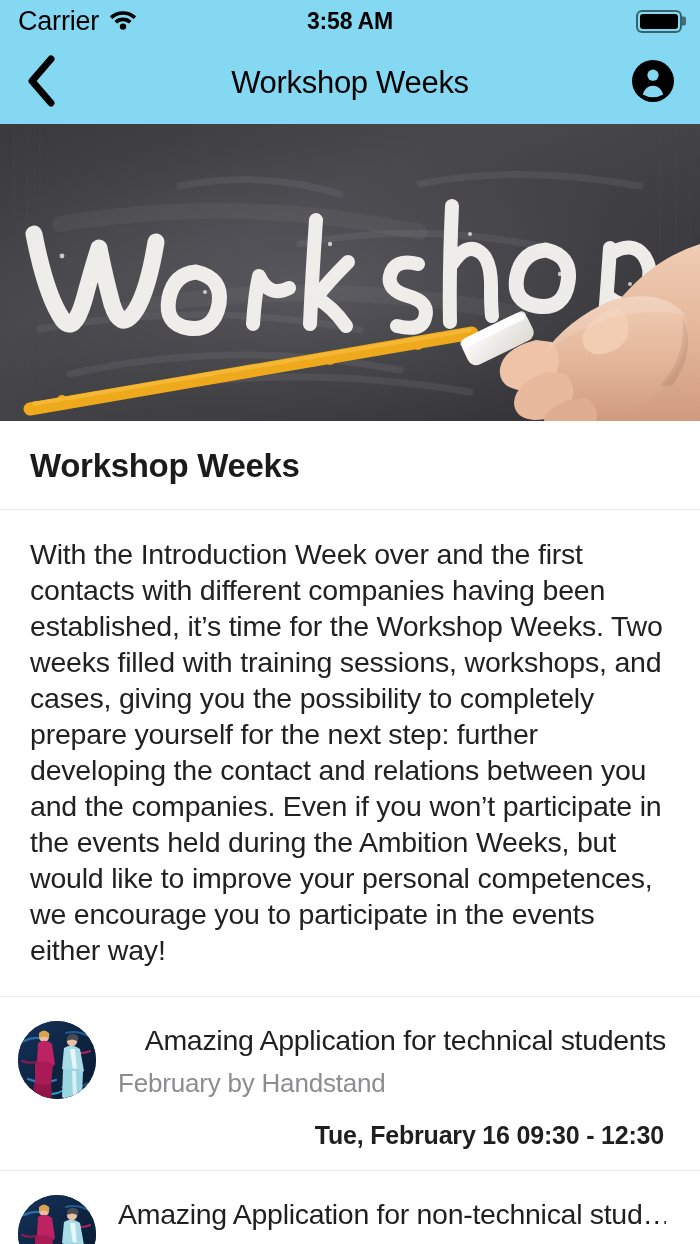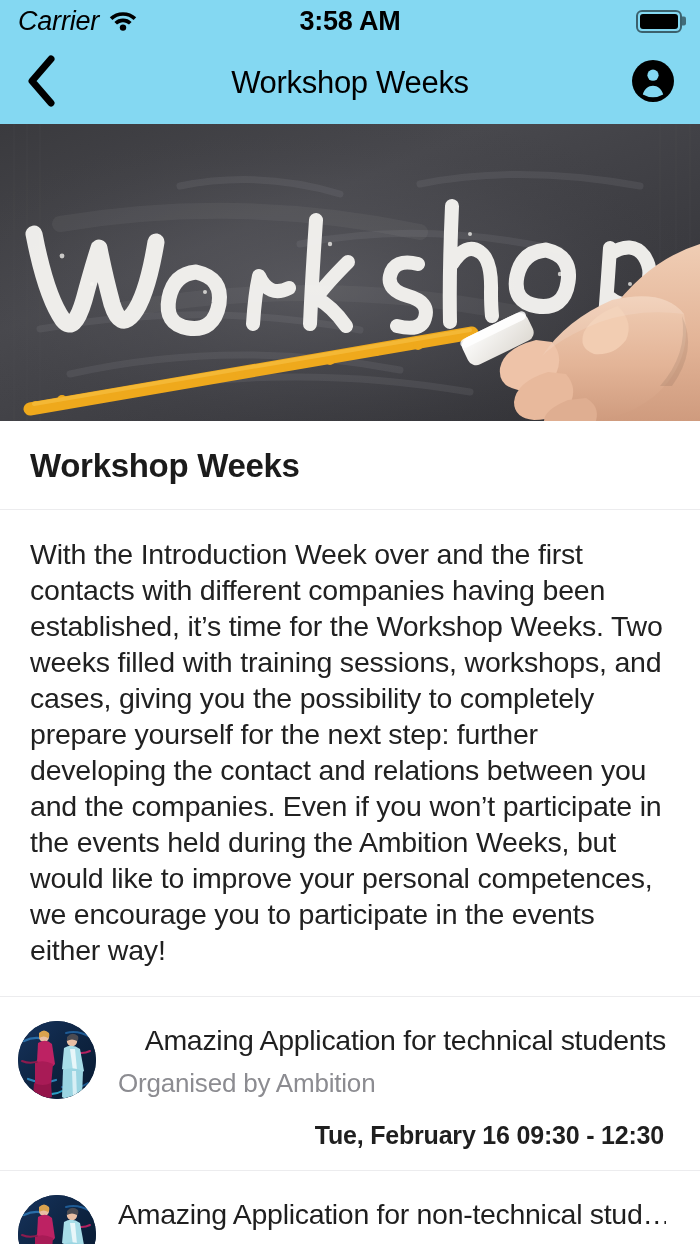--- a/index.html
+++ b/index.html
@@ -28,36 +28,35 @@
   .status-bar {
     height: 42px;
     background: #84D8F2;
     display: flex;
     align-items: center;
     padding: 0 18px;
     position: relative;
   }
   .status-left {
     display: flex;
-    align-items: flex-end;
+    align-items: flex-start;
     gap: 9px;
-    font-style: italic;
   }
   .status-carrier {
     font-size: 27px;
     color: #000;
     letter-spacing: -0.2px;
     line-height: 1;
   }
   .wifi-icon { display: block; }
   .status-time {
     position: absolute;
     left: 0; right: 0;
     text-align: center;
-    font-size: 27px;
+    font-size: 23px;
     font-weight: bold;
     color: #000;
     letter-spacing: -0.2px;
     line-height: 1;
   }
   .status-right {
     margin-left: auto;
     display: flex;
     align-items: center;
   }
@@ -409,21 +408,21 @@
             <path d="M49 16 q5 -6 11 -1 q1 4 -1 5 q-5 -3 -10 0 z" fill="#4b4b52"></path>
             <path d="M46 27 q8 -5 16 1 l4 22 q-5 4 -12 3 l-10 -5 z" fill="#a8dde8"></path>
             <path d="M52 28 l3 22 l4 -1 l-2 -21 z" fill="#e8f6f9"></path>
             <path d="M45 49 q10 -4 20 1 l-1 27 q-11 4 -20 -1 z" fill="#9bd5e2"></path>
             <path d="M54 50 l1 27 l4 -1 l-1 -26 z" fill="#d8eff5"></path>
           </g>
         </svg>
       </div>
       <div class="event-text">
         <div class="event-name">Amazing Application for technical students</div>
-        <div class="event-org">Organised by Ambition</div>
+        <div class="event-org">February by Handstand</div>
       </div>
     </div>
     <div class="event-date">Tue, February 16 09:30 - 12:30</div>
   </div>
   <div class="divider"></div>
 
   <div class="event-item">
     <div class="event-top">
       <div class="avatar">
         <svg viewBox="0 0 78 78">

